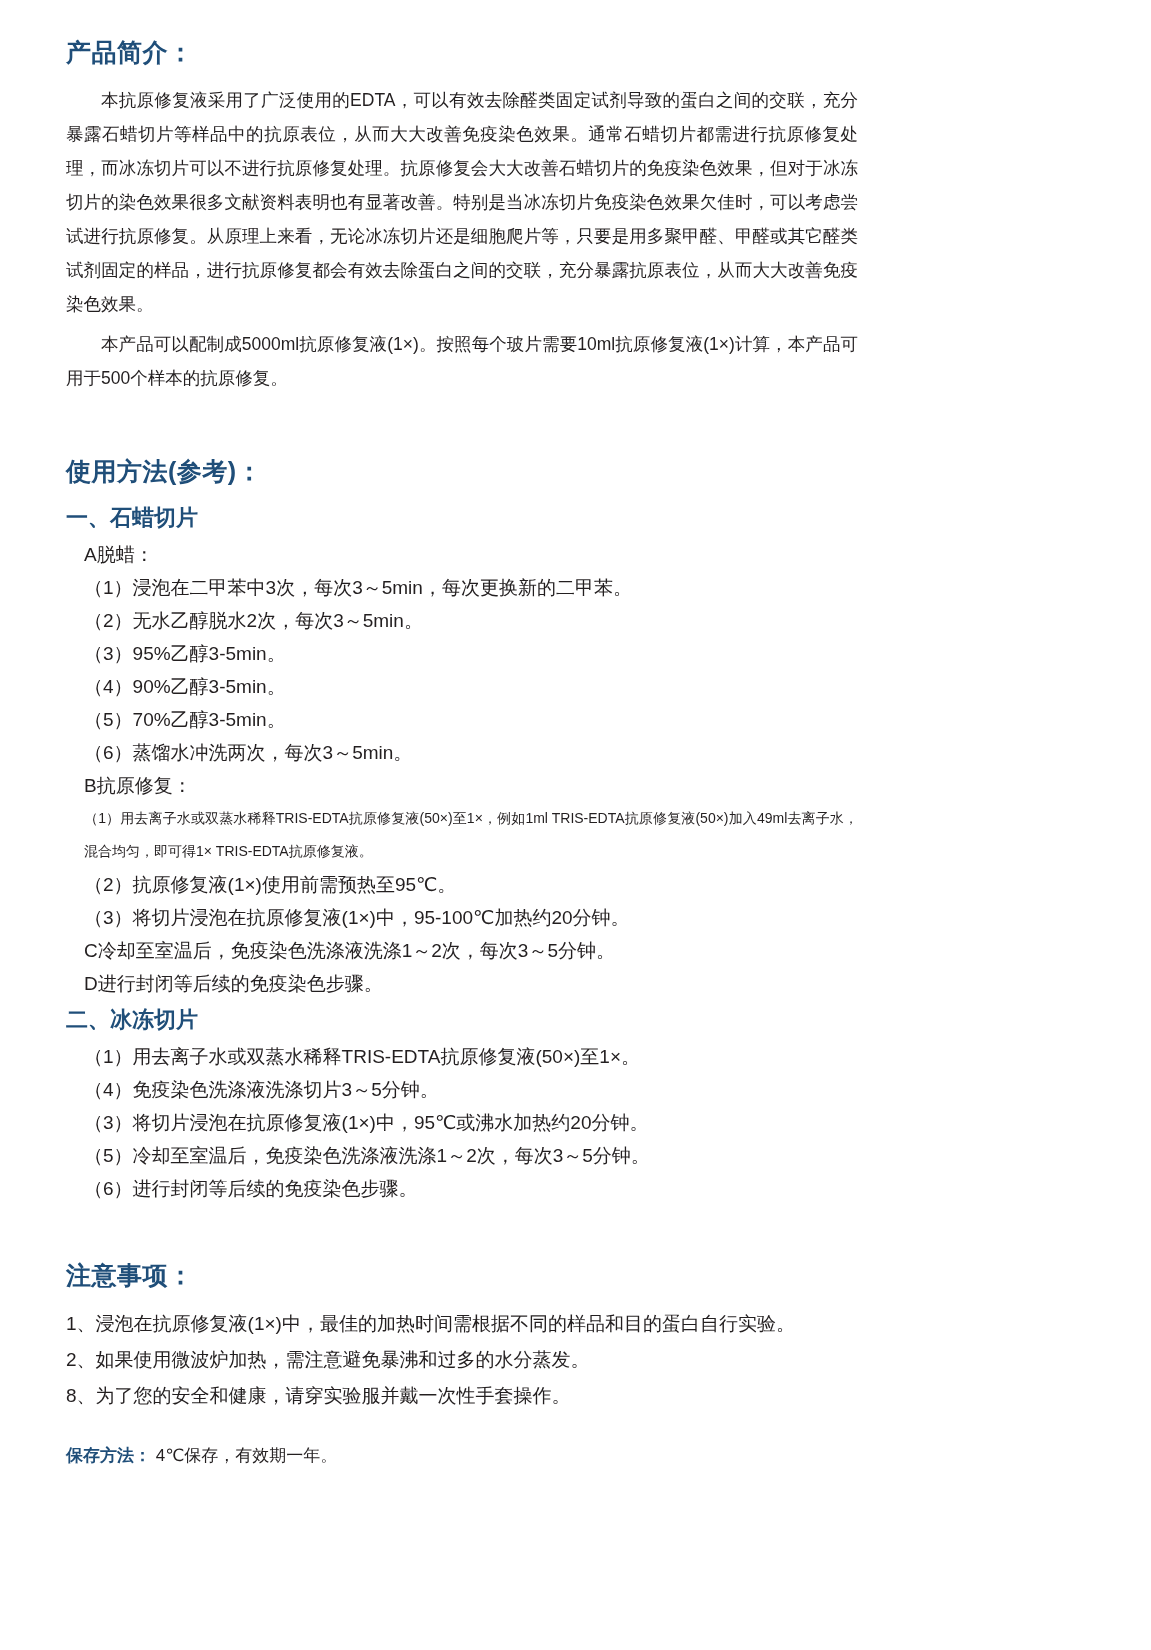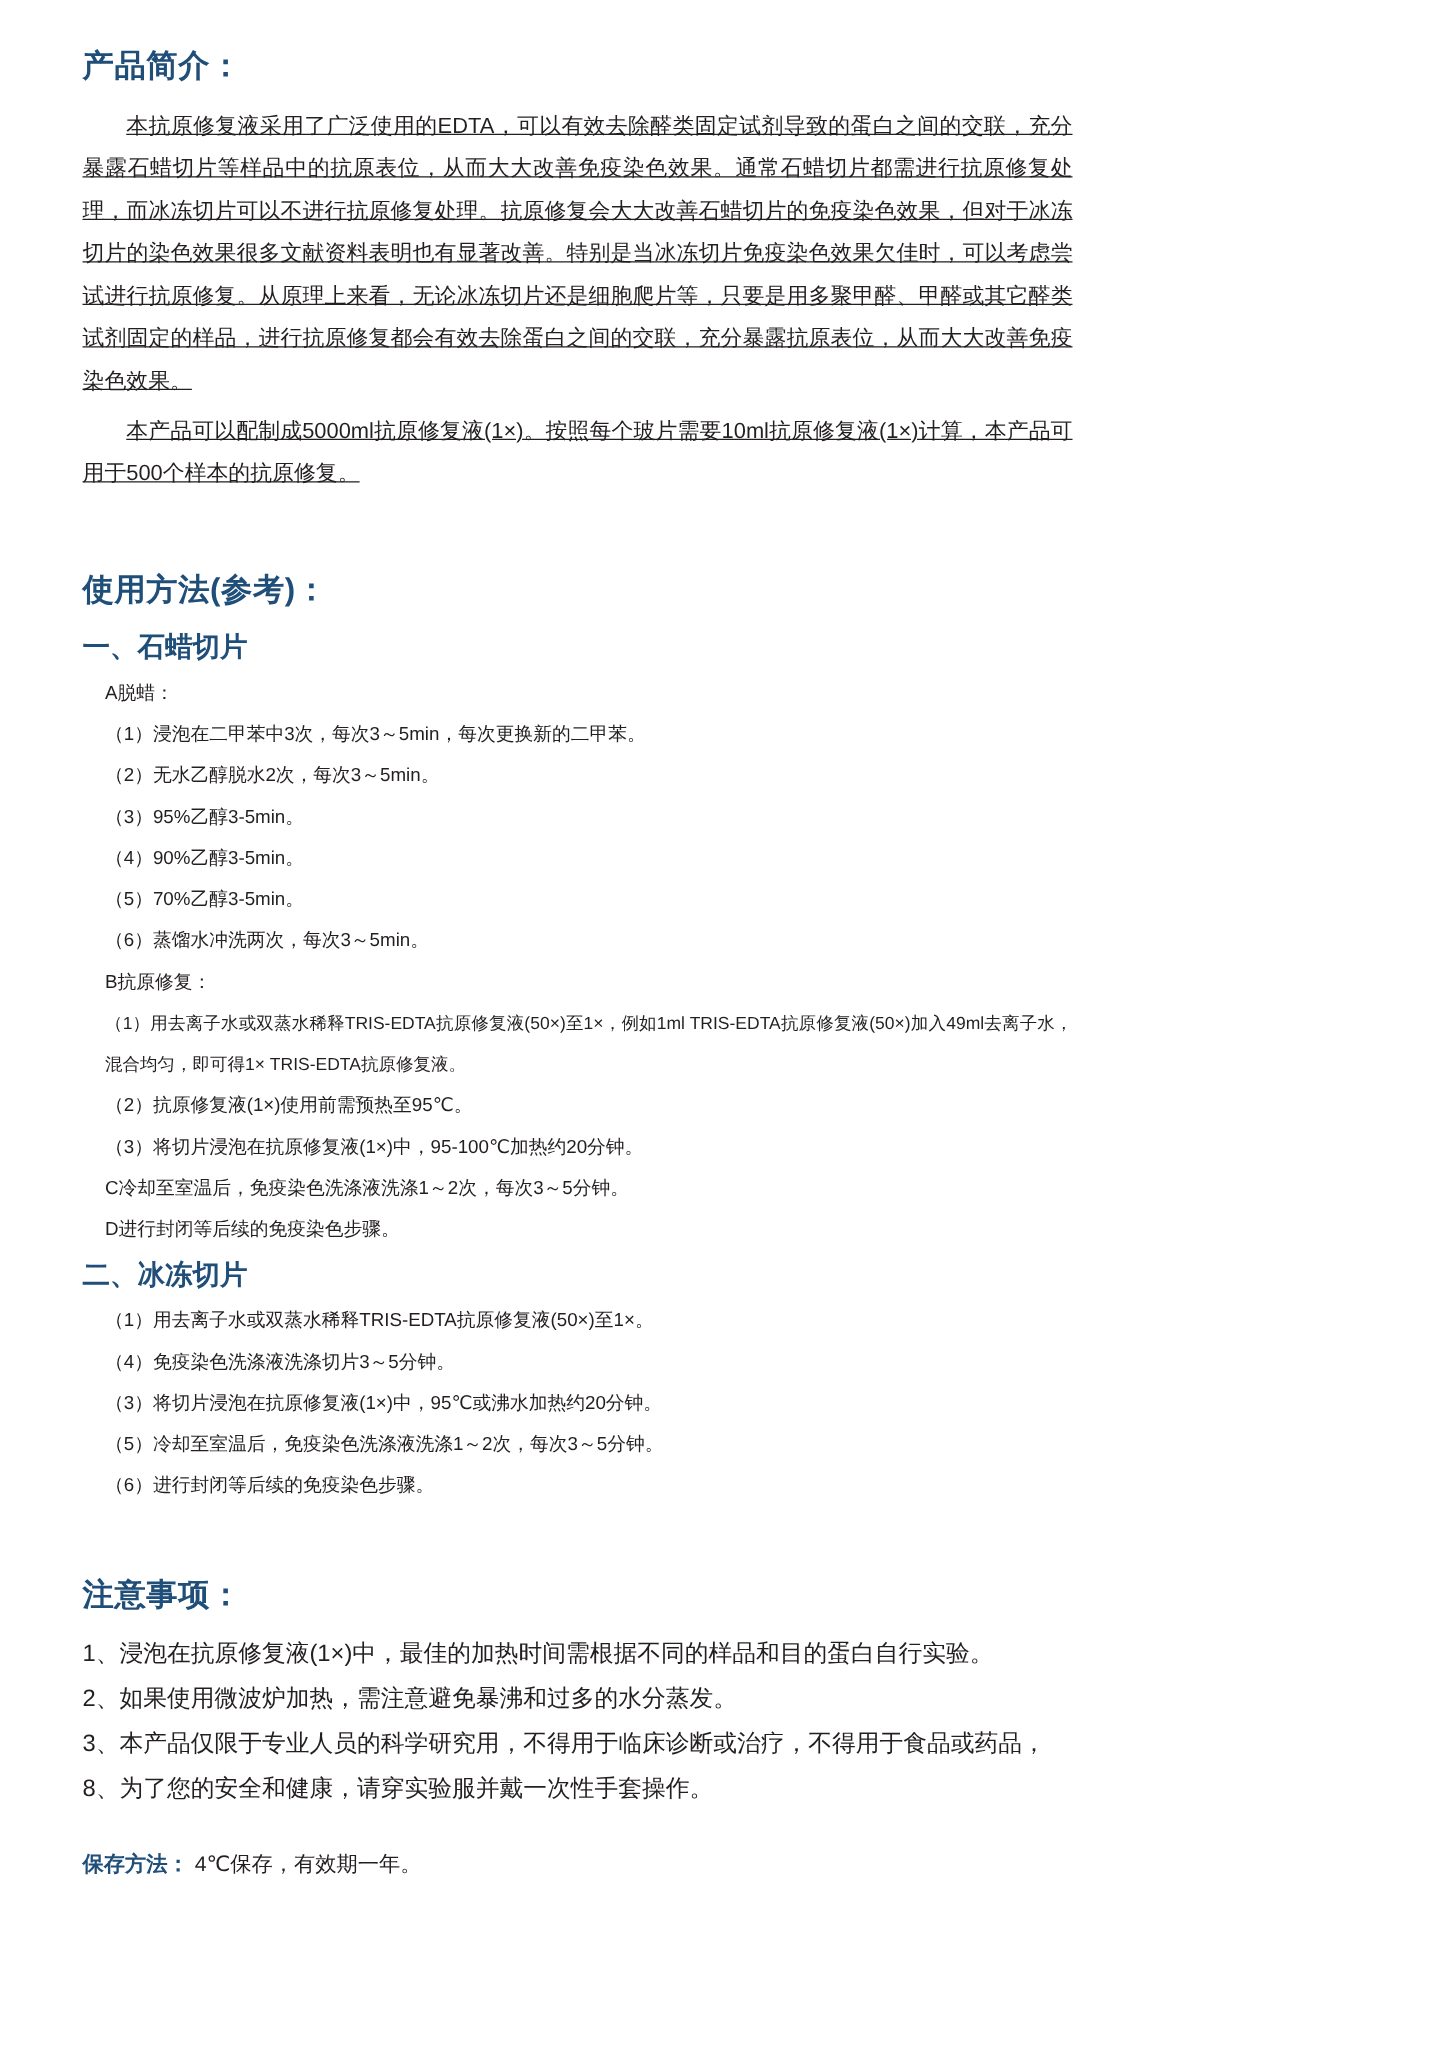--- a/index.html
+++ b/index.html
@@ -30,31 +30,30 @@
   .block {
     margin-bottom: 6px;
   }
   p.body-text {
     font-size: 17.5px;
     line-height: 34px;
     margin: 0;
     text-align: justify;
     text-indent: 2em;
     color: #231f20;
-    text-decoration: underline;
   }
   .sub-head {
     font-size: 22px;
     font-weight: bold;
     color: #1f4e79;
     margin: 4px 0 4px 0;
     line-height: 32px;
   }
   .indent-line {
-    font-size: 15px;
+    font-size: 19px;
     line-height: 33px;
     color: #231f20;
     margin: 0;
     padding-left: 18px;
     text-indent: 0;
   }
   .wrap-line {
     font-size: 14px;
     line-height: 33px;
     color: #231f20;
@@ -126,21 +125,20 @@
     <div class="indent-line">（5）冷却至室温后，免疫染色洗涤液洗涤1～2次，每次3～5分钟。</div>
     <div class="indent-line">（6）进行封闭等后续的免疫染色步骤。</div>
   </section>
 
   <div class="spacer-lg"></div>
 
   <section>
     <h2 class="section-title">注意事项：</h2>
     <div class="note-line">1、浸泡在抗原修复液(1×)中，最佳的加热时间需根据不同的样品和目的蛋白自行实验。</div>
     <div class="note-line">2、如果使用微波炉加热，需注意避免暴沸和过多的水分蒸发。</div>
-    <div class="note-line">3、本产品仅限于专业人员的科学研究用，不得用于临床诊断或治疗，不得用于食品或药品，</div>
     <div class="note-line">8、为了您的安全和健康，请穿实验服并戴一次性手套操作。</div>
 
     <div class="storage">
       <span class="label">保存方法：</span>
       <span class="value">4℃保存，有效期一年。</span>
     </div>
   </section>
 
 </div>
 

